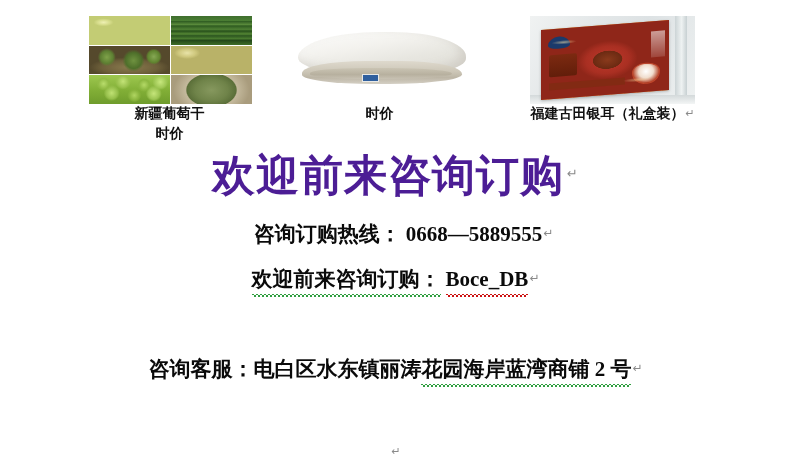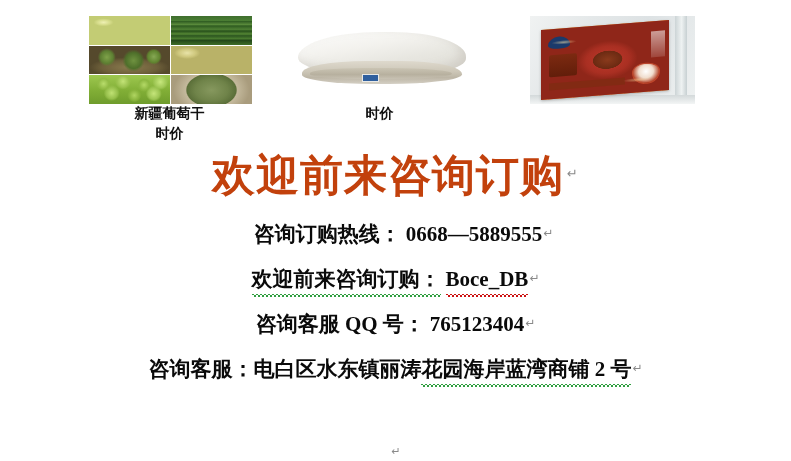--- a/index.html
+++ b/index.html
@@ -341,29 +341,29 @@
           <div class="shelf-edge-b"></div>
           <div class="giftbox">
             <div class="gb-logo"></div>
             <div class="gb-title"></div>
             <div class="gb-strip"></div>
             <div class="gb-bowl"></div>
             <div class="gb-side"></div>
           </div>
         </div>
       </div>
+      <div class="product-caption"><span>福建古田银耳（礼盒装）</span><span class="pilcrow">↵</span></div>
     </div>
 
   </div>
 
-  <div id="headline"><span id="headline-text" style="color: #c2410c;">欢迎前来咨询订购</span><span class="pilcrow">↵</span></div>
+  <div id="headline"><span id="headline-text" style="color: #4c1d95;">欢迎前来咨询订购</span><span class="pilcrow">↵</span></div>
 
   <div class="contact-line" id="contact-line-0"><span class="squig" id="sq-l0">咨询订购热线：</span><span class="sp"></span><span class="squig latin" id="sq-v0">0668—5889555</span><span class="pilcrow">↵</span></div>
 
   <div class="contact-line" id="contact-line-1"><span class="squig squig-green" id="sq-l1">欢迎前来咨询订购：</span><span class="sp"></span><span class="squig latin squig-red" id="sq-v1">Boce_DB</span><span class="pilcrow">↵</span></div>
 
-  <div class="contact-line" id="contact-line-2"><span class="squig" id="sq-l2">咨询客服 QQ 号：</span><span class="sp"></span><span class="squig latin" id="sq-v2">765123404</span><span class="pilcrow">↵</span></div>
 
   <div class="contact-line" id="contact-line-3"><span class="squig" id="sq-l3">咨询客服：电白区水东镇丽涛</span><span class="squig squig-green" id="sq-v3">花园海岸蓝湾商铺 2 号</span><span class="pilcrow">↵</span></div>
 
   <div id="trailing-pilcrow"><span class="pilcrow">↵</span></div>
 
 </div>
 
 </body></html>

